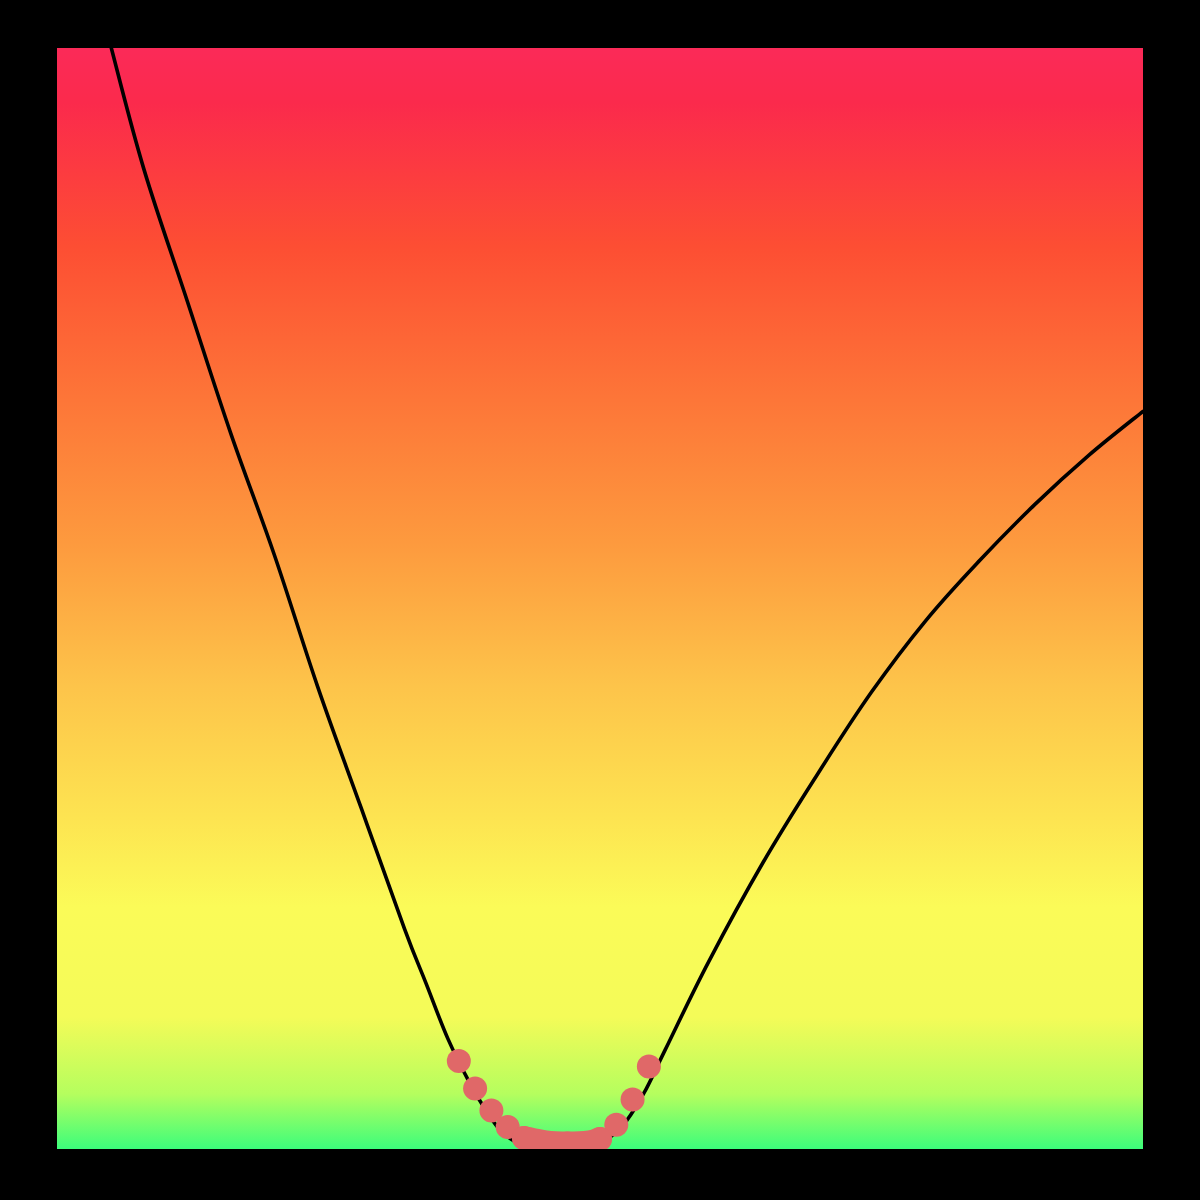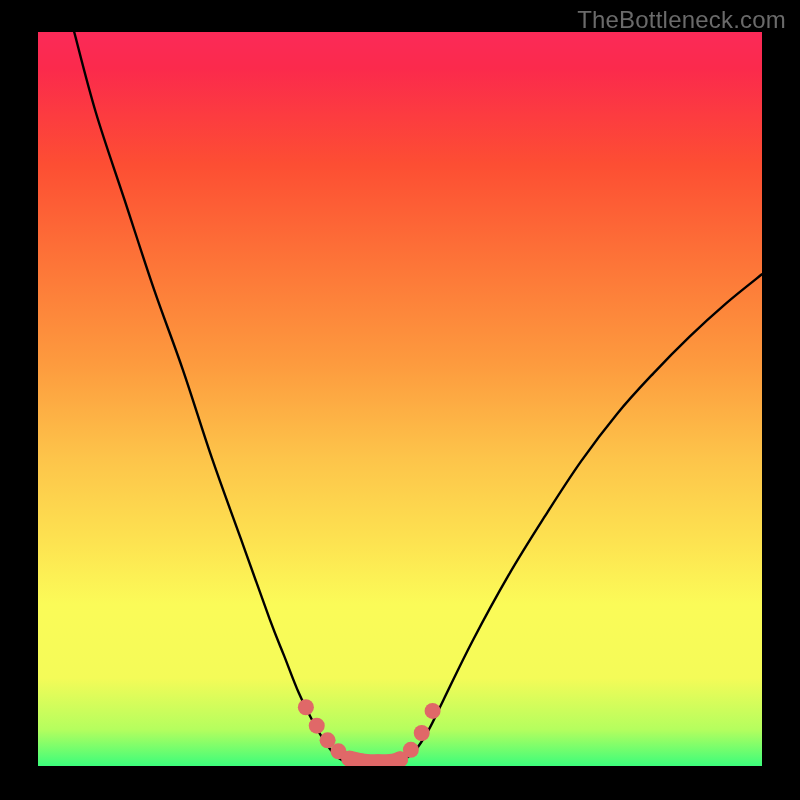--- a/index.html
+++ b/index.html
@@ -75,21 +75,20 @@
     stroke: #e06868;
     stroke-width: 16;
     stroke-linecap: round;
   }
 </style>
 </head>
 <body>
 
 <div class="frame">
 
-  <div class="watermark">TheBottleneck.com</div>
 
   <div class="plot-area">
     <div class="gradient-bg"></div>
 
     <svg class="curves" viewBox="0 0 724 734" preserveAspectRatio="none">
       <path id="left-branch" class="curve-line" d="M 36.20 0.00 C 40.11 14.53, 48.80 50.35, 57.92 80.74 C 67.04 111.13, 76.45 137.11, 86.88 168.82 C 97.31 200.53, 105.41 226.51, 115.84 256.90 C 126.27 287.29, 134.37 307.25, 144.80 337.64 C 155.23 368.03, 163.33 395.33, 173.76 425.72 C 184.19 456.11, 192.29 477.39, 202.72 506.46 C 213.15 535.53, 223.86 566.06, 231.68 587.20 C 239.50 608.34, 240.95 610.69, 246.16 623.90 C 251.37 637.11, 255.43 648.71, 260.64 660.60 C 265.85 672.49, 270.56 681.37, 275.12 689.96 C 279.68 698.55, 282.07 702.36, 285.98 708.31 C 289.89 714.26, 292.93 719.03, 296.84 722.99 C 300.75 726.95, 305.75 729.01, 307.70 730.33"></path>
       <path id="floor-seg" class="curve-line" d="M 307.70 730.33 C 309.65 730.59, 314.00 731.53, 318.56 731.80 C 323.12 732.06, 327.83 731.80, 333.04 731.80 C 338.25 731.80, 342.31 732.06, 347.52 731.80 C 352.73 731.53, 359.39 730.59, 362.00 730.33"></path>
       <path id="right-branch" class="curve-line" d="M 362.00 730.33 C 364.61 728.35, 371.27 725.27, 376.48 719.32 C 381.69 713.37, 385.75 706.55, 390.96 697.30 C 396.17 688.05, 397.62 683.79, 405.44 667.94 C 413.26 652.09, 422.67 631.68, 434.40 609.22 C 446.13 586.76, 457.57 565.62, 470.60 543.16 C 483.63 520.70, 493.77 504.92, 506.80 484.44 C 519.83 463.96, 529.97 447.89, 543.00 429.39 C 556.03 410.89, 566.17 397.53, 579.20 381.68 C 592.23 365.83, 602.37 355.18, 615.40 341.31 C 628.43 327.44, 638.57 317.16, 651.60 304.61 C 664.63 292.06, 674.77 282.81, 687.80 271.58 C 700.83 260.35, 717.48 247.50, 724.00 242.22"></path>
       <g id="markers">
           <circle class="marker-dot" cx="267.88" cy="675.28" r="8"></circle>

